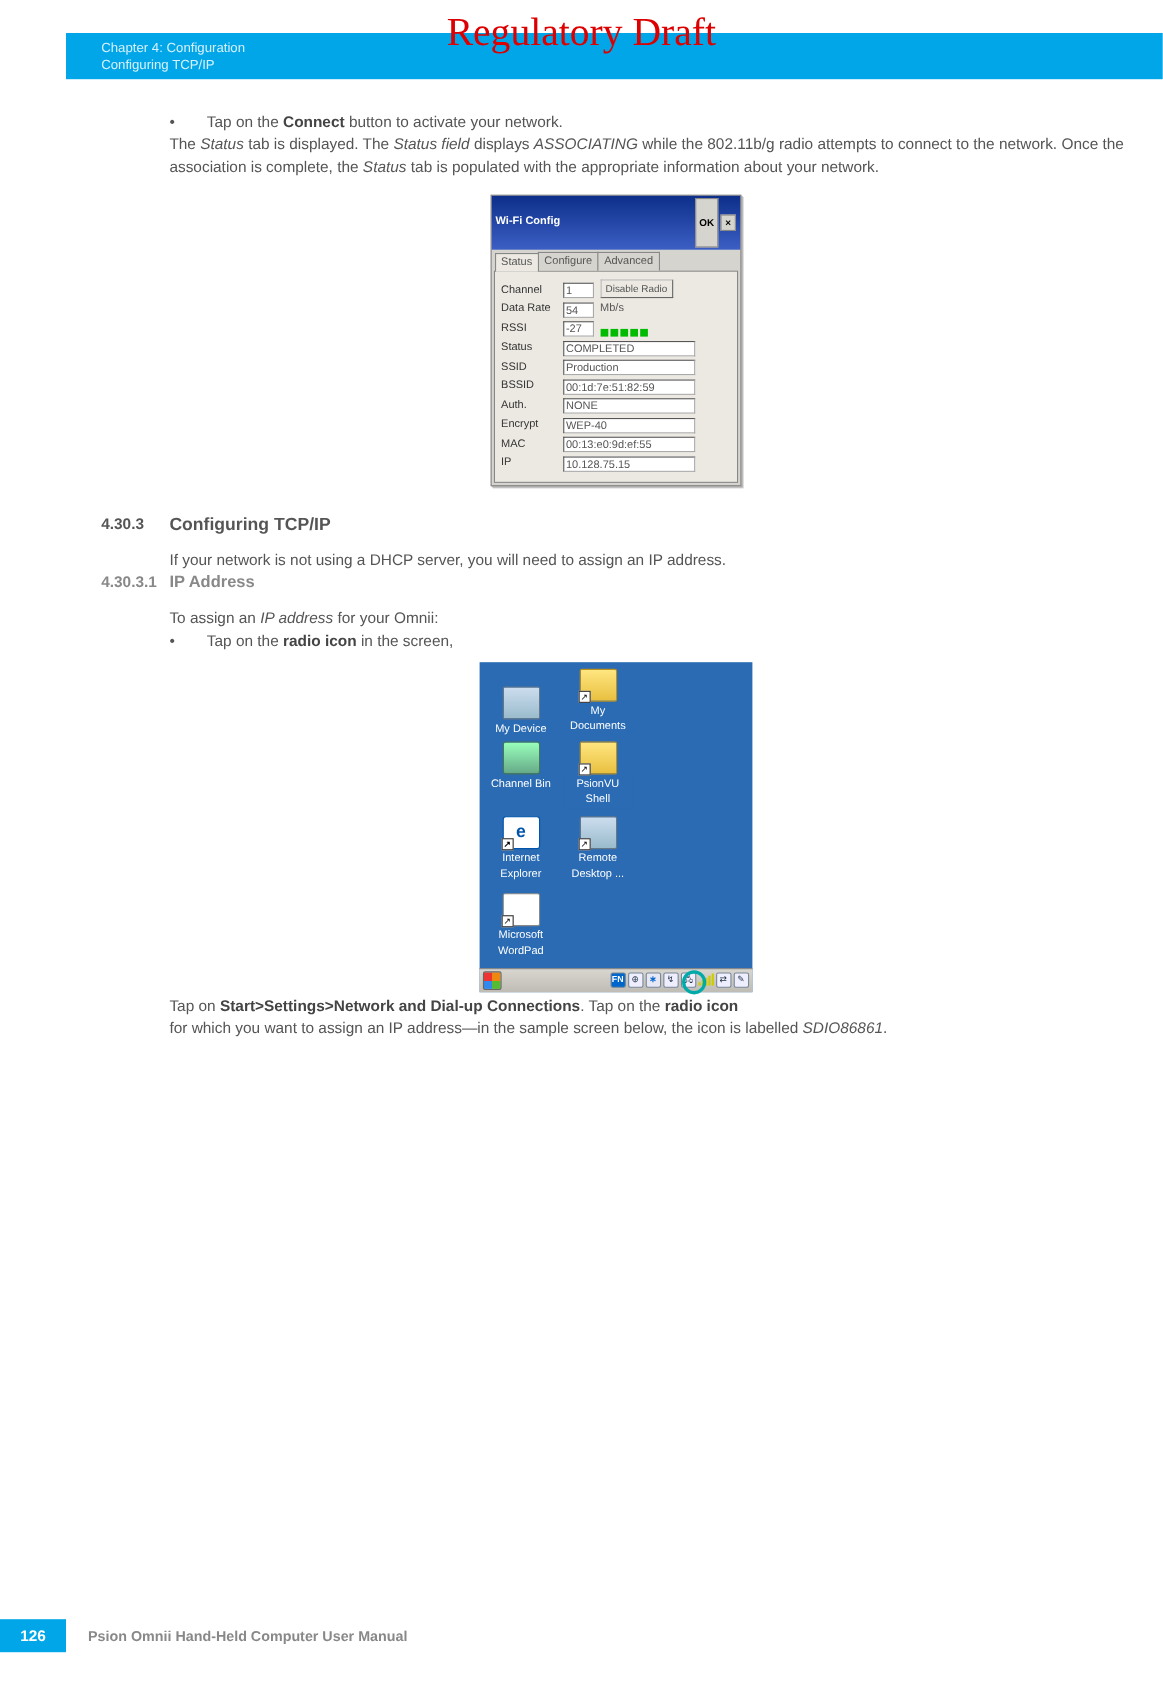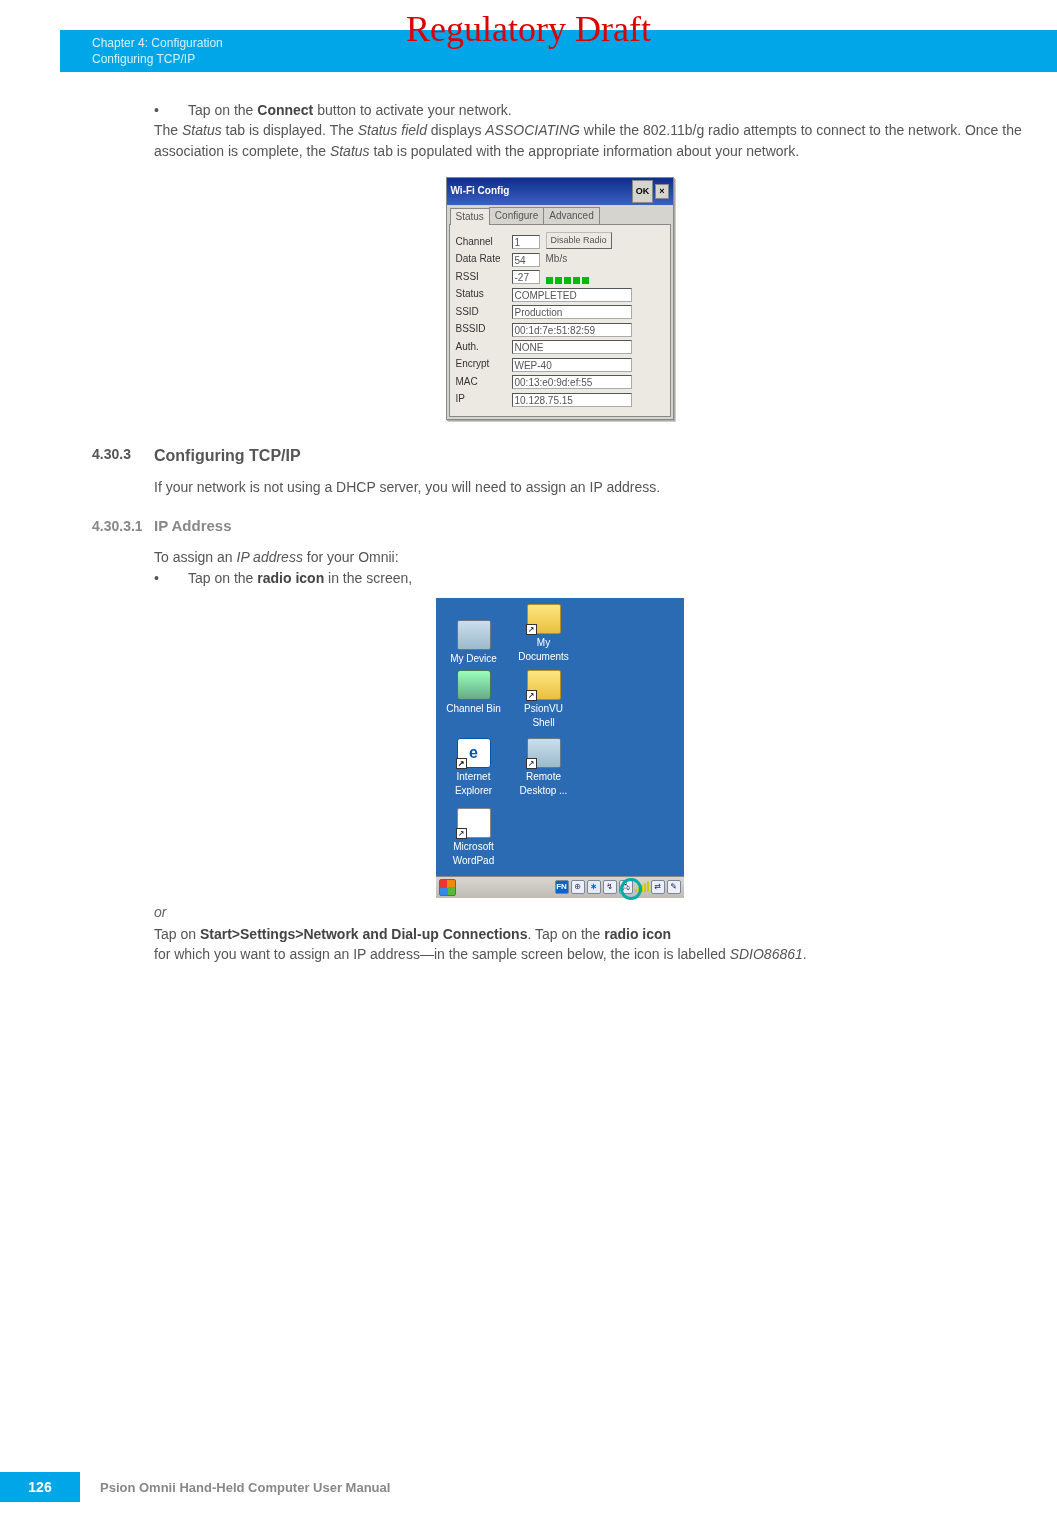--- a/index.html
+++ b/index.html
@@ -41,42 +41,42 @@
     line-height: 1.45;
   }
   .bullet-line { display: flex; margin-left: 62px; margin-bottom: 0px;}
   .bullet-line .dot { width: 34px; flex: 0 0 34px; }
   .para { margin-left: 62px; }
   .bold { font-weight: bold; color: #444;}
   .italic { font-style: italic; }
   .h2row { display: flex; align-items: flex-start; margin-top: 24px; margin-bottom: 10px;}
   .h2num { width: 62px; flex: 0 0 62px; font-weight: bold; color: #555;}
   .h2txt { font-weight: bold; color: #555; font-size: 16px;}
-  .h3row { display: flex; align-items: baseline; margin-top: 18px; margin-bottom: 10px;}
+  .h3row { display: flex; align-items: baseline; margin-bottom: 10px;}
   .h3num { width: 62px; flex: 0 0 62px; font-weight: bold; color: #888; font-size: 14px;}
   .h3txt { font-weight: bold; color: #888; font-size: 15px;}
 
   
   .wifi-win {
     width: 228px;
     margin: 16px auto 8px auto;
     border: 1px solid #888;
     background: #d6d4ce;
     font-size: 10px;
     font-family: Tahoma, Arial, sans-serif;
     box-shadow: 1px 1px 0 #aaa, 2px 2px 0 #ccc;
   }
   .wifi-title {
     background: linear-gradient(#0d2f8a,#3b5fc4);
     color:#fff; font-weight:bold;
     padding: 2px 4px;
     display:flex; align-items:center;
   }
   .wifi-title span:first-child{flex:1;}
-  .wifi-title .ok { background:#d6d4ce; color:#000; font-size:9px; padding:4px 3px; border:1px solid #888; margin-left:2px;}
+  .wifi-title .ok { background:#d6d4ce; color:#000; font-size:9px; padding:15px 3px; border:1px solid #888; margin-left:2px;}
   .wifi-title .xbtn { background:#d6d4ce; color:#000; font-size:9px; padding:0 3px; border:1px solid #888; margin-left:2px;}
   .tabs { display:flex; margin-top:2px; padding-left:3px;}
   .tab { background:#d6d4ce; border:1px solid #888; border-bottom:none; padding:1px 5px; font-size:10px; margin-right:-1px;}
   .tab.active { background:#ece9e2; position:relative; top:1px;}
   .wifi-body { background:#ece9e2; border:1px solid #888; margin:0 2px 2px 2px; padding:4px 6px 6px 6px;}
   .frow { display:flex; align-items:flex-end; margin:3px 0;}
   .flabel { width:56px; color:#333;}
   .fval { border:1px inset #aaa; background:#fff; min-width:85px; padding:0 2px; height:14px; line-height:13px;}
   .dis-btn { margin-left:6px; border:1px outset #bbb; background:#ece9e2; font-size:9px; padding:1px 4px;}
   .signal { display:inline-flex; gap:2px; margin-left:6px;}
@@ -111,21 +111,21 @@
   .sbar{width:2px;background:#cc0;}
 
   .or-line{margin:4px 0 2px 62px;font-style:italic;color:#666;}
 
   .footer{
     position:absolute; left:0; bottom:34px;
     display:flex; align-items:center;
   }
   .pgnum{
     background:#00a6e8;color:#fff;font-weight:bold;
-    width:80px;height:30px;line-height:30px;text-align:center;
+    width:60px;height:30px;line-height:30px;text-align:center;
     font-size:14px;
   }
   .ftxt{color:#888;font-weight:bold;font-size:13px;margin-left:20px;}
 </style>
 </head>
 <body>
 
 <div class="watermark">Regulatory Draft</div>
 
 <div class="header-bar">
@@ -290,21 +290,20 @@
               <span class="sbar" style="height:11px"></span>
             </span>
         </div>
         <div class="tic">⇄</div>
         <div class="tic">✎</div>
       </div>
     </div>
     <div class="circle-highlight"></div>
   </div>
 
-  <p class="or-line">or</p>
   <p class="para">
     <span>Tap on </span><span class="bold">Start&gt;Settings&gt;Network and Dial-up Connections</span><span>. Tap on the </span><span class="bold">radio icon</span><br>
     <span> for which you want to assign an IP address—in the sample screen below, the icon is labelled </span><span class="italic">SDIO86861</span><span>.</span>
   </p>
 
 </div>
 
 <div class="footer">
   <div class="pgnum">126</div>
   <div class="ftxt">Psion Omnii Hand-Held Computer User Manual</div>

